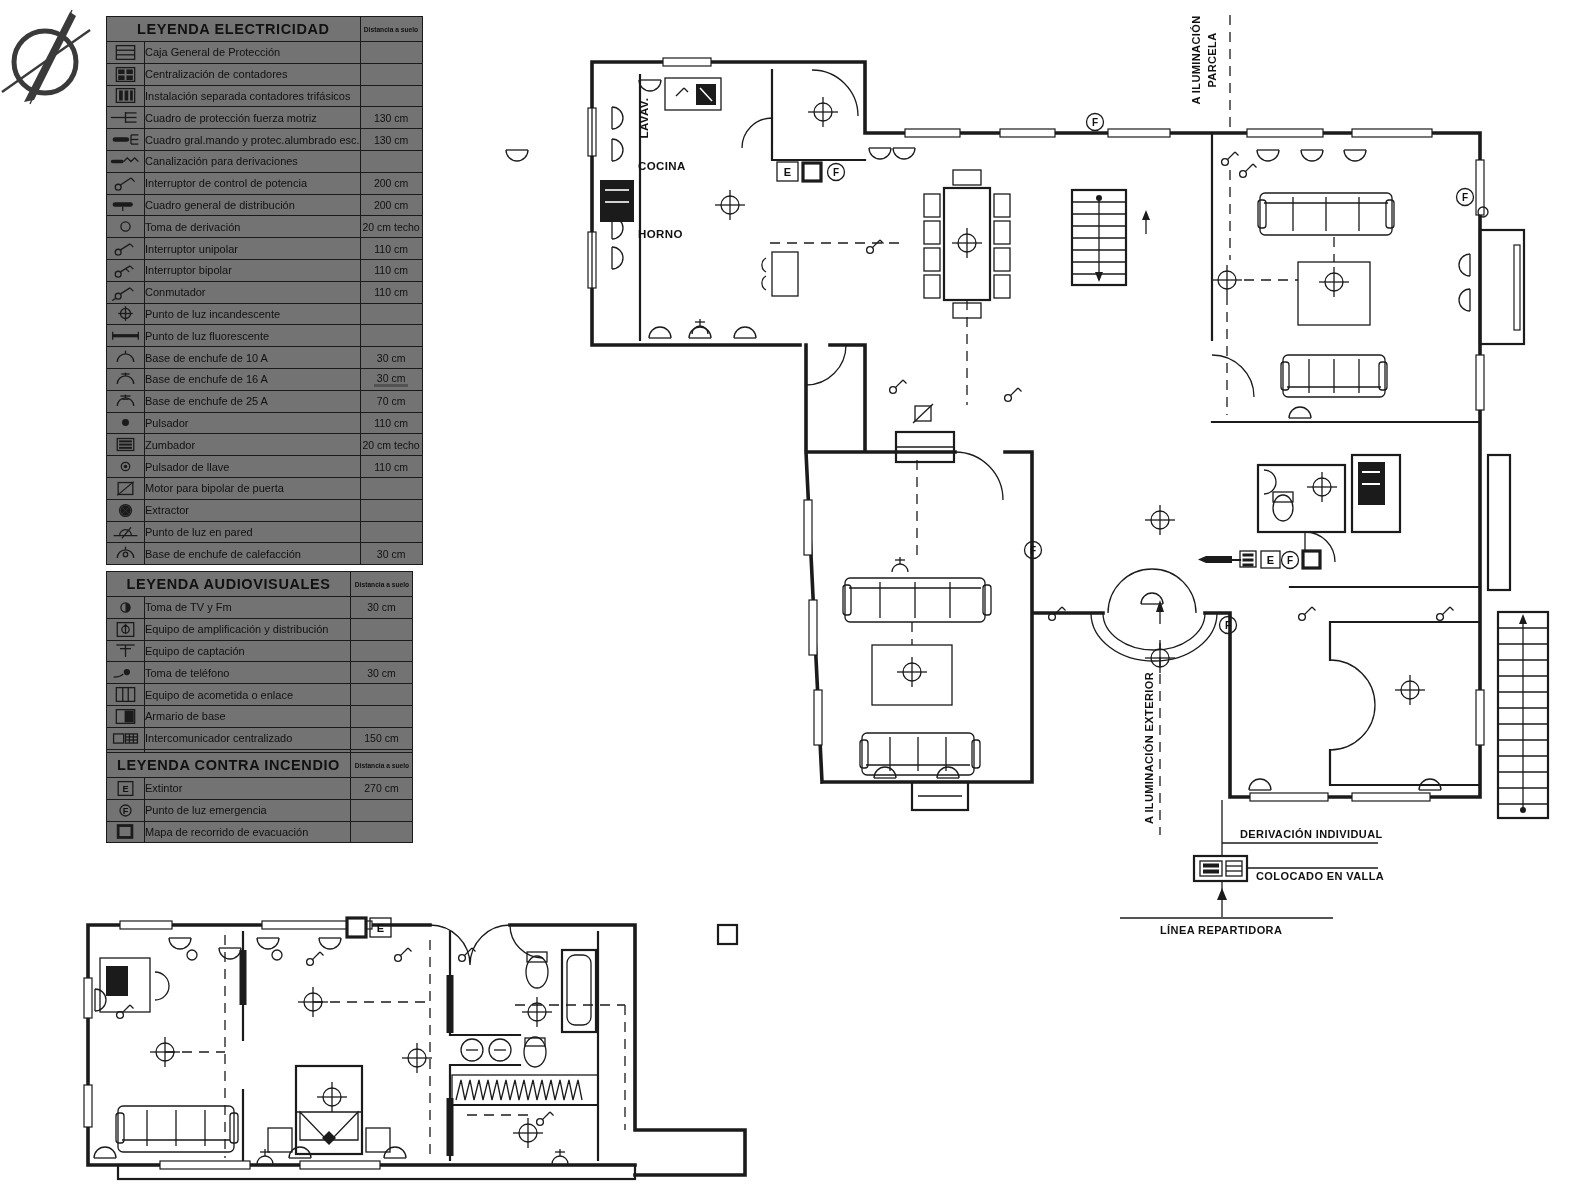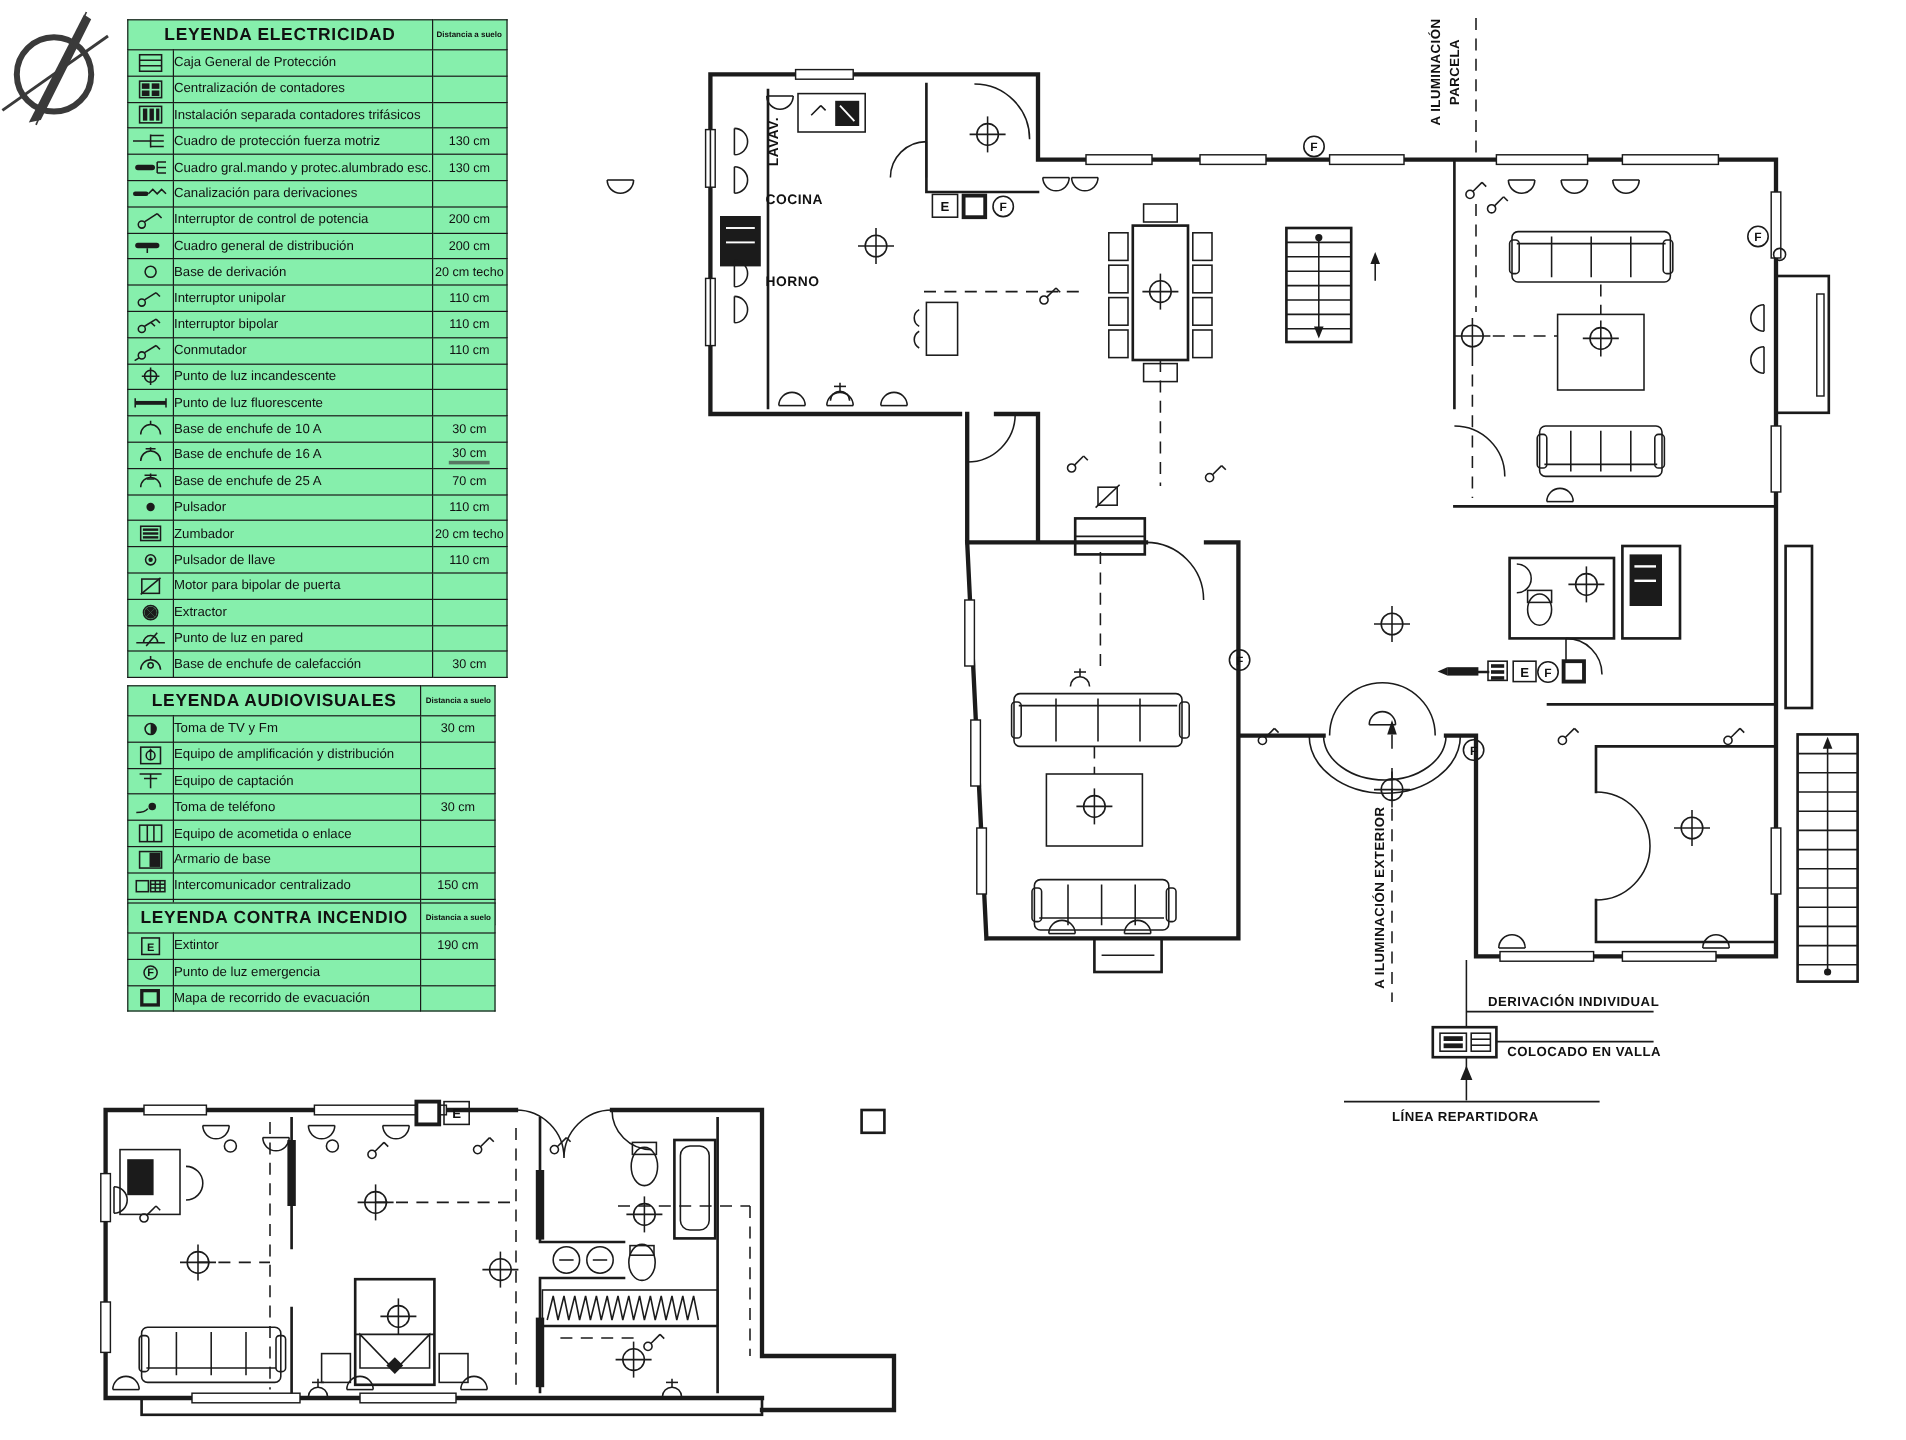--- a/index.html
+++ b/index.html
@@ -1,19 +1,19 @@
 <!DOCTYPE html>
 <html><head>
 <meta charset="utf-8">
 <style>
   html,body{margin:0;padding:0;background:#fff;}
   #stage{position:relative;width:1588px;height:1200px;background:#fff;overflow:hidden;
          font-family:"Liberation Sans",sans-serif;}
   
-  table.legend{position:absolute;border-collapse:collapse;table-layout:fixed;background:#86efac;}
+  table.legend{position:absolute;border-collapse:collapse;table-layout:fixed;background:#737373;}
   table.legend th,table.legend td{border:1.6px solid #1a1a1a;overflow:hidden;white-space:nowrap;}
   th.ttl{font-size:14.5px;font-weight:bold;letter-spacing:.6px;text-align:center;height:22px;color:#111;}
   th.dh{font-size:7px;font-weight:bold;text-align:center;color:#111;transform:scale(.95);}
   table.legend td{height:20.8px;padding:0;}
   td.sym{text-align:center;vertical-align:middle;}
   td.lbl{font-size:11px;padding-left:6px;color:#111;margin-top:36px;}
   td.dist{font-size:10.5px;text-align:center;color:#111;}
   .symsvg{width:33px;height:17px;display:block;margin:0 auto;}
   .symsvg *{stroke:#1b1b1b;stroke-width:1.4;fill:none;}
   .symsvg .f{fill:#1b1b1b;stroke:none;}
@@ -523,21 +523,21 @@
           </td>
           <td class="lbl">Cuadro general de distribución</td>
           <td class="dist">200 cm</td>
         </tr>
         <tr>
           <td class="sym">
             <svg class="symsvg" viewBox="0 0 36 18">
               <circle cx="18" cy="9" r="5"></circle>
             </svg>
           </td>
-          <td class="lbl">Base de derivación</td>
+          <td class="lbl">Toma de derivación</td>
           <td class="dist">20 cm techo</td>
         </tr>
         <tr>
           <td class="sym">
             <svg class="symsvg" viewBox="0 0 36 18">
               <circle cx="10" cy="13" r="3.2"></circle>
               <line x1="12.5" y1="10.5" x2="23" y2="4"></line>
               <line x1="23" y1="4" x2="26.5" y2="7.5"></line>
             </svg>
           </td>
@@ -819,21 +819,21 @@
       </thead>
   <tbody>
         <tr>
           <td class="sym">
             <svg class="symsvg" viewBox="0 0 36 18">
               <rect x="10" y="1.5" width="16" height="15"></rect>
               <text x="18" y="13">E</text>
             </svg>
           </td>
           <td class="lbl">Extintor</td>
-          <td class="dist">190 cm</td>
+          <td class="dist">270 cm</td>
         </tr>
         <tr>
           <td class="sym">
             <svg class="symsvg" viewBox="0 0 36 18">
               <circle cx="18" cy="9" r="6"></circle>
               <text x="18" y="12.5">F</text>
             </svg>
           </td>
           <td class="lbl">Punto de luz emergencia</td>
           <td class="dist"></td>

